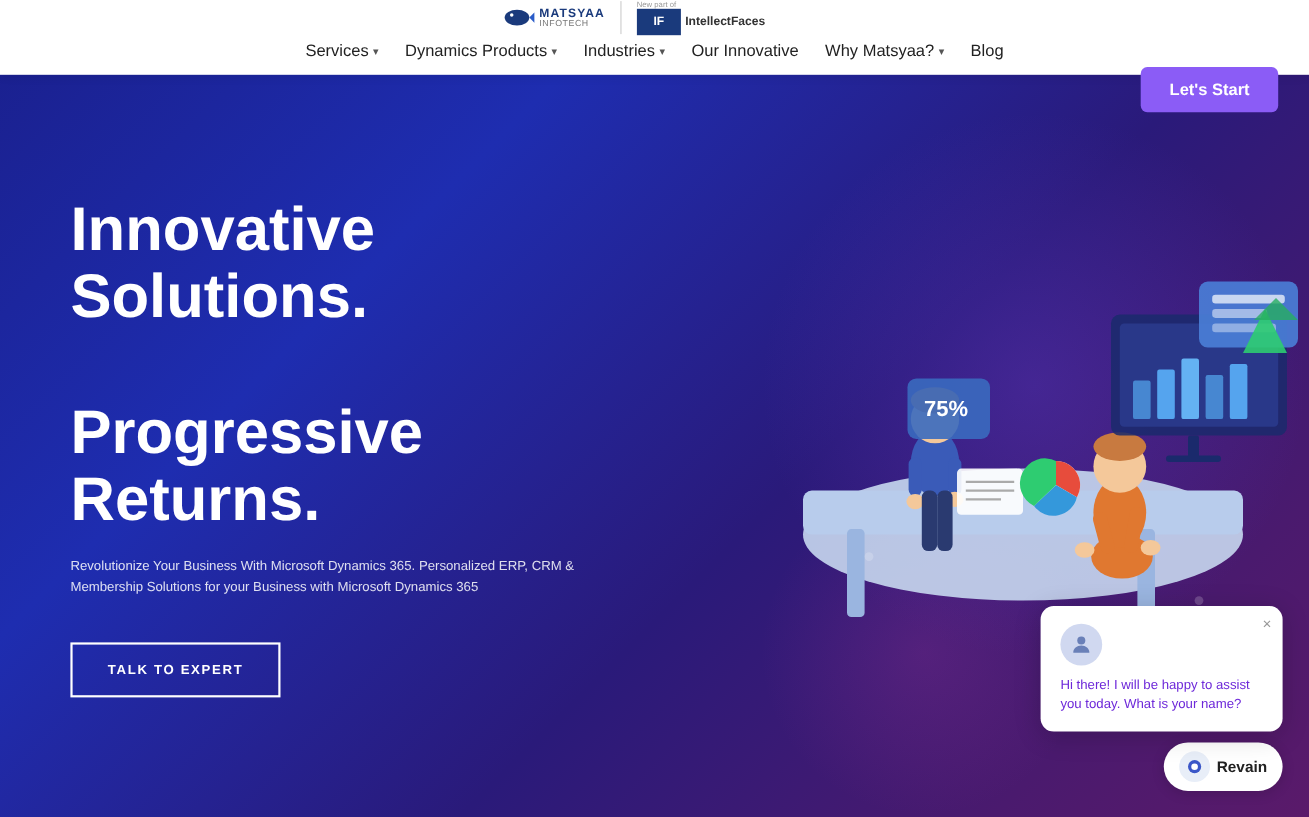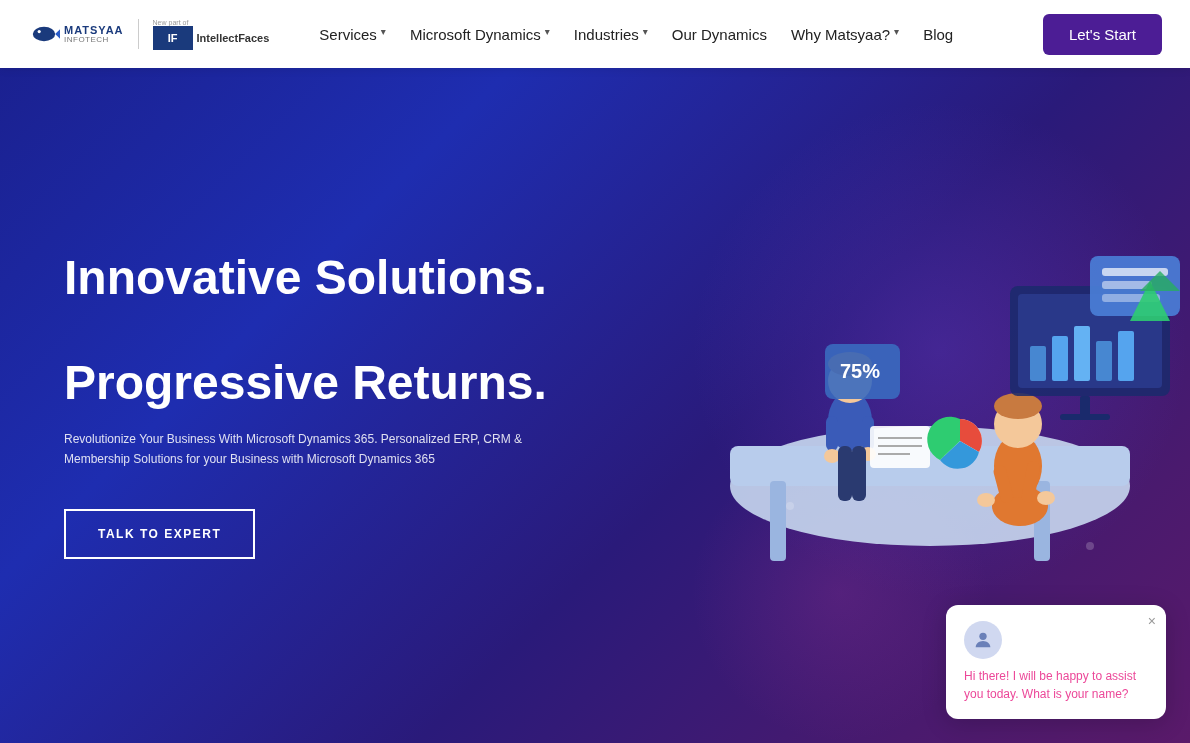--- a/index.html
+++ b/index.html
@@ -4,59 +4,60 @@
   <style>
     * { margin: 0; padding: 0; box-sizing: border-box; }
     body { font-family: 'Segoe UI', Arial, sans-serif; width: 1190px; height: 743px; overflow: hidden; }
 
     
     nav {
       position: fixed; top: 0; left: 0; right: 0; height: 68px;
       background: #fff; display: flex; align-items: center;
       padding: 0 28px; z-index: 100;
       box-shadow: 0 2px 8px rgba(0,0,0,0.08);
+      flex-direction: column;
     }
     .nav-logo {
       display: flex; align-items: center; gap: 6px; margin-right: 40px;
     }
     .logo-matsyaa {
       display: flex; align-items: center; gap: 4px;
     }
     .logo-fish {
       width: 32px; height: 32px;
     }
     .logo-divider { width: 1px; height: 30px; background: #ccc; margin: 0 8px; }
     .logo-if { display: flex; align-items: center; gap: 4px; }
     .logo-if-icon { width: 40px; height: 24px; background: #1a3a7c; border-radius: 0; display: flex; align-items: center; justify-content: center; }
     .logo-if-icon span { color: #fff; font-size: 11px; font-weight: 700; }
 
     nav ul { display: flex; align-items: center; list-style: none; gap: 4px; flex: 1; }
     nav ul li a {
       font-size: 15px; color: #222; text-decoration: none; padding: 6px 10px;
-      display: flex; gap: 4px; font-weight: 500;
+      display: flex; align-items: center; gap: 4px; font-weight: 500;
     }
     .nav-chevron { font-size: 10px; color: #555; }
     .nav-cta {
-      background: #4c1d95; color: #fff; border: none; padding: 12px 26px;
-      border-radius: 6px; font-size: 15px; font-weight: 400; cursor: pointer;
+      background: #8b5cf6; color: #fff; border: none; padding: 12px 26px;
+      border-radius: 6px; font-size: 15px; font-weight: 700; cursor: pointer;
       margin-left: auto; white-space: nowrap;
     }
 
     
     .hero {
       width: 1190px; height: 743px;
       background: linear-gradient(135deg, #1a1f8c 0%, #1e2db0 30%, #2a1a7a 60%, #4a1a6e 85%, #5a1a6a 100%);
       position: relative; overflow: hidden; padding-top: 68px;
       display: flex; align-items: center;
     }
     .hero-content {
       padding: 0 64px; flex: 0 0 55%; z-index: 2;
     }
     .hero-title {
-      font-size: 48px; font-weight: 800; color: #fff; line-height: 1.1;
+      font-size: 56px; font-weight: 800; color: #fff; line-height: 1.1;
       margin-bottom: 20px;
     }
     .hero-subtitle {
       font-size: 12px; color: rgba(255,255,255,0.85); line-height: 1.65;
       max-width: 520px; margin-bottom: 40px;
     }
     .hero-cta {
       display: inline-block; border: 2.5px solid #fff; color: #fff;
       padding: 16px 32px; font-size: 12px; font-weight: 700;
       letter-spacing: 1.5px; text-decoration: none; cursor: pointer;
@@ -82,21 +83,21 @@
       position: relative;
     }
     .chat-popup-close {
       position: absolute; top: 8px; right: 10px; font-size: 14px; color: #999; cursor: pointer;
     }
     .chat-popup-avatar {
       width: 38px; height: 38px; border-radius: 50%; background: #d0d8f0;
       display: flex; align-items: center; justify-content: center; margin-bottom: 8px;
     }
     .chat-popup-avatar svg { width: 22px; height: 22px; }
-    .chat-popup-text { font-size: 12px; color: #ec4899; line-height: 1.5; }
+    .chat-popup-text { font-size: 12px; color: #6d28d9; line-height: 1.5; }
 
     .chat-revain {
       display: flex; align-items: center; gap: 6px; background: #fff;
       border-radius: 28px; padding: 8px 14px; box-shadow: 0 2px 12px rgba(0,0,0,0.15);
       cursor: pointer;
     }
     .chat-revain-icon {
       width: 28px; height: 28px; background: #e8eef8; border-radius: 50%;
       display: flex; align-items: center; justify-content: center;
     }
@@ -151,33 +152,33 @@
 
     <ul>
       <li>
         <a href="#">
           <span>Services</span>
           <span class="nav-chevron">▾</span>
         </a>
       </li>
       <li>
         <a href="#">
-          <span>Microsoft Dynamics</span>
+          <span>Dynamics Products</span>
           <span class="nav-chevron">▾</span>
         </a>
       </li>
       <li>
         <a href="#">
           <span>Industries</span>
           <span class="nav-chevron">▾</span>
         </a>
       </li>
       <li>
         <a href="#">
-          <span>Our Dynamics</span>
+          <span>Our Innovative</span>
         </a>
       </li>
       <li>
         <a href="#">
           <span>Why Matsyaa?</span>
           <span class="nav-chevron">▾</span>
         </a>
       </li>
       <li>
         <a href="#">
@@ -279,14 +280,23 @@
     <div class="chat-popup">
       <span class="chat-popup-close">×</span>
       <div class="chat-popup-avatar">
         <svg viewBox="0 0 24 24" fill="none">
           <circle cx="12" cy="8" r="4" fill="#6a80b8"></circle>
           <path d="M4 20c0-4 3.6-7 8-7s8 3 8 7" fill="#6a80b8"></path>
         </svg>
       </div>
       <p class="chat-popup-text">Hi there! I will be happy to assist you today. What is your name?</p>
     </div>
+    <div class="chat-revain">
+      <div class="chat-revain-icon">
+        <svg width="16" height="16" viewBox="0 0 16 16">
+          <circle cx="8" cy="8" r="6" fill="#3b57c8"></circle>
+          <circle cx="8" cy="8" r="3" fill="#fff"></circle>
+        </svg>
+      </div>
+      <span class="chat-revain-label">Revain</span>
+    </div>
   </div>
 </div>
 
 </body></html>

